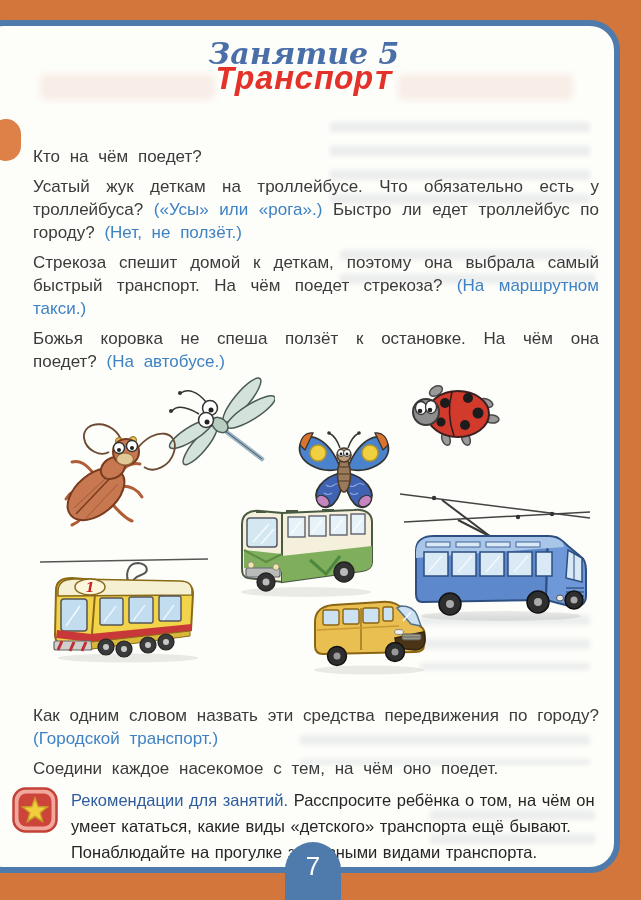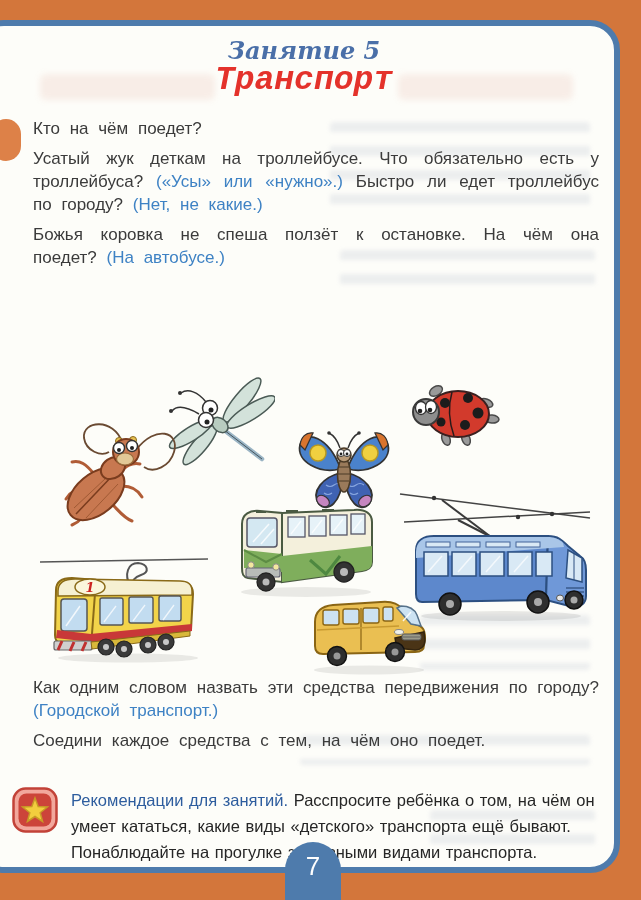--- a/index.html
+++ b/index.html
@@ -14,35 +14,35 @@
     background: #fdfdf9; border: 6px solid #4e7bac; border-radius: 30px;
   }
   .page-tab {
     position: absolute; left: 285px; top: 842px; width: 56px; height: 58px;
     background: #4e7bac; border-radius: 28px 28px 0 0; z-index: 6;
     color: #ffffff; font-size: 26px; text-align: center; padding-top: 9px;
   }
   .lesson-label {
     position: absolute; top: 36px; left: 0; width: 608px; text-align: center;
     font-family: "DejaVu Serif", serif; font-style: italic; font-weight: bold;
-    font-size: 24px; color: #4a6fa8; z-index: 2;
+    font-size: 30px; color: #4a6fa8; z-index: 2;
   }
   .page-title {
     position: absolute; top: 62px; left: 0; width: 608px; text-align: center;
     font-family: Liberation Mono, monospace; font-style: italic; font-weight: bold;
     font-size: 33px; color: #e4322b; z-index: 2;
   }
   .bullet {
     position: absolute; left: -9px; top: 119px; width: 30px; height: 42px;
     border-radius: 15px; background: #dd8148; z-index: 3;
   }
   .qa, .closing {
     position: absolute; left: 33px; width: 566px;
     font-size: 17px; line-height: 23px; word-spacing: 5px;
-    color: #3b3b3b; text-align: justify; z-index: 2;
+    color: #3b3b3b; text-align: justify; z-index: 2; margin-top: 28px;
   }
   .qa { top: 117px; }
   .closing { top: 676px; }
   .qa p, .closing p { margin: 0 0 7px 0; }
   .ans { color: #3e82c4; }
   .recs {
     position: absolute; left: 12px; top: 787px; width: 596px;
     display: flex; gap: 13px; z-index: 2;
   }
   .recs .icon-wrap { flex: 0 0 46px; }
@@ -74,21 +74,22 @@
 <div class="ghost" style="left:420px; top:615px; width:170px; height:55px;"></div>
 <div class="ghost" style="left:300px; top:735px; width:290px; height:30px;"></div>
 <div class="ghost" style="left:430px; top:810px; width:165px; height:48px;"></div>
 
 <div class="lesson-label">Занятие 5</div>
 <div class="page-title">Транспорт</div>
 <div class="bullet"></div>
 
 <div class="qa">
   <p><span>Кто на чём поедет?</span></p>
-  <p><span>Усатый жук деткам на троллейбусе. Что обязательно есть у троллейбуса? </span><span class="ans">(«Усы» или «нужно».)</span><span> Быстро ли едет троллейбус по городу? </span><span class="ans">(Нет, не какие.)</span></p>
+  <p><span>Усатый жук деткам на троллейбусе. Что обязательно есть у троллейбуса? </span><span class="ans">(«Усы» или «рога».)</span><span> Быстро ли едет троллейбус по городу? </span><span class="ans">(Нет, не ползёт.)</span></p>
+  <p><span>Стрекоза спешит домой к деткам, поэтому она выбрала самый быстрый транспорт. На чём поедет стрекоза? </span><span class="ans">(На маршрутном такси.)</span></p>
   <p><span>Божья коровка не спеша ползёт к остановке. На чём она поедет? </span><span class="ans">(На автобусе.)</span></p>
 </div>
 
 <svg class="art" style="left:160px; top:374px;" width="115" height="98" viewBox="0 0 115 98">
   <g stroke="#4a5a55" stroke-width="1.5" fill="#d3e2da">
     <ellipse cx="82" cy="26" rx="28" ry="7.5" transform="rotate(-50 82 26)"></ellipse>
     <ellipse cx="91" cy="38" rx="28" ry="7.5" transform="rotate(-32 91 38)"></ellipse>
     <ellipse cx="40" cy="71" rx="25" ry="7" transform="rotate(-50 40 71)"></ellipse>
     <ellipse cx="31" cy="60" rx="25" ry="7" transform="rotate(-32 31 60)"></ellipse>
   </g>
@@ -295,21 +296,21 @@
   <path d="M100,49 h17" stroke="#555" stroke-width="0.8"></path>
   <ellipse cx="96" cy="44" rx="4.5" ry="2.5" fill="#f0f0e8" stroke="#888" stroke-width="1"></ellipse>
   <circle cx="34" cy="68" r="9.5" fill="#2e2e2e" stroke="#111" stroke-width="1.4"></circle>
     <circle cx="34" cy="68" r="3.5" fill="#999"></circle>
   <circle cx="92" cy="64" r="9.5" fill="#2e2e2e" stroke="#111" stroke-width="1.4"></circle>
     <circle cx="92" cy="64" r="3.5" fill="#999"></circle>
 </svg>
 
 <div class="closing">
   <p><span>Как одним словом назвать эти средства передвижения по городу? </span><span class="ans">(Городской транспорт.)</span></p>
-  <p><span>Соедини каждое средства с тем, на чём оно поедет.</span></p>
+  <p><span>Соедини каждое насекомое с тем, на чём оно поедет.</span></p>
 </div>
 
 <div class="recs">
   <div class="icon-wrap">
     <svg width="46" height="46" viewBox="0 0 46 46">
       <rect x="1.5" y="1.5" width="43" height="43" rx="12" fill="#f2a79c" stroke="#c24238" stroke-width="2.5"></rect>
       <rect x="6.5" y="6.5" width="33" height="33" rx="8" fill="#cc443a"></rect>
       <polygon points="23,11 26.2,19.6 35.4,20 28.2,25.7 30.6,34.5 23,29.5 15.4,34.5 17.8,25.7 10.6,20 19.8,19.6" fill="#f2ce3e" stroke="#c89a26" stroke-width="1.5"></polygon>
     </svg>
   </div>

